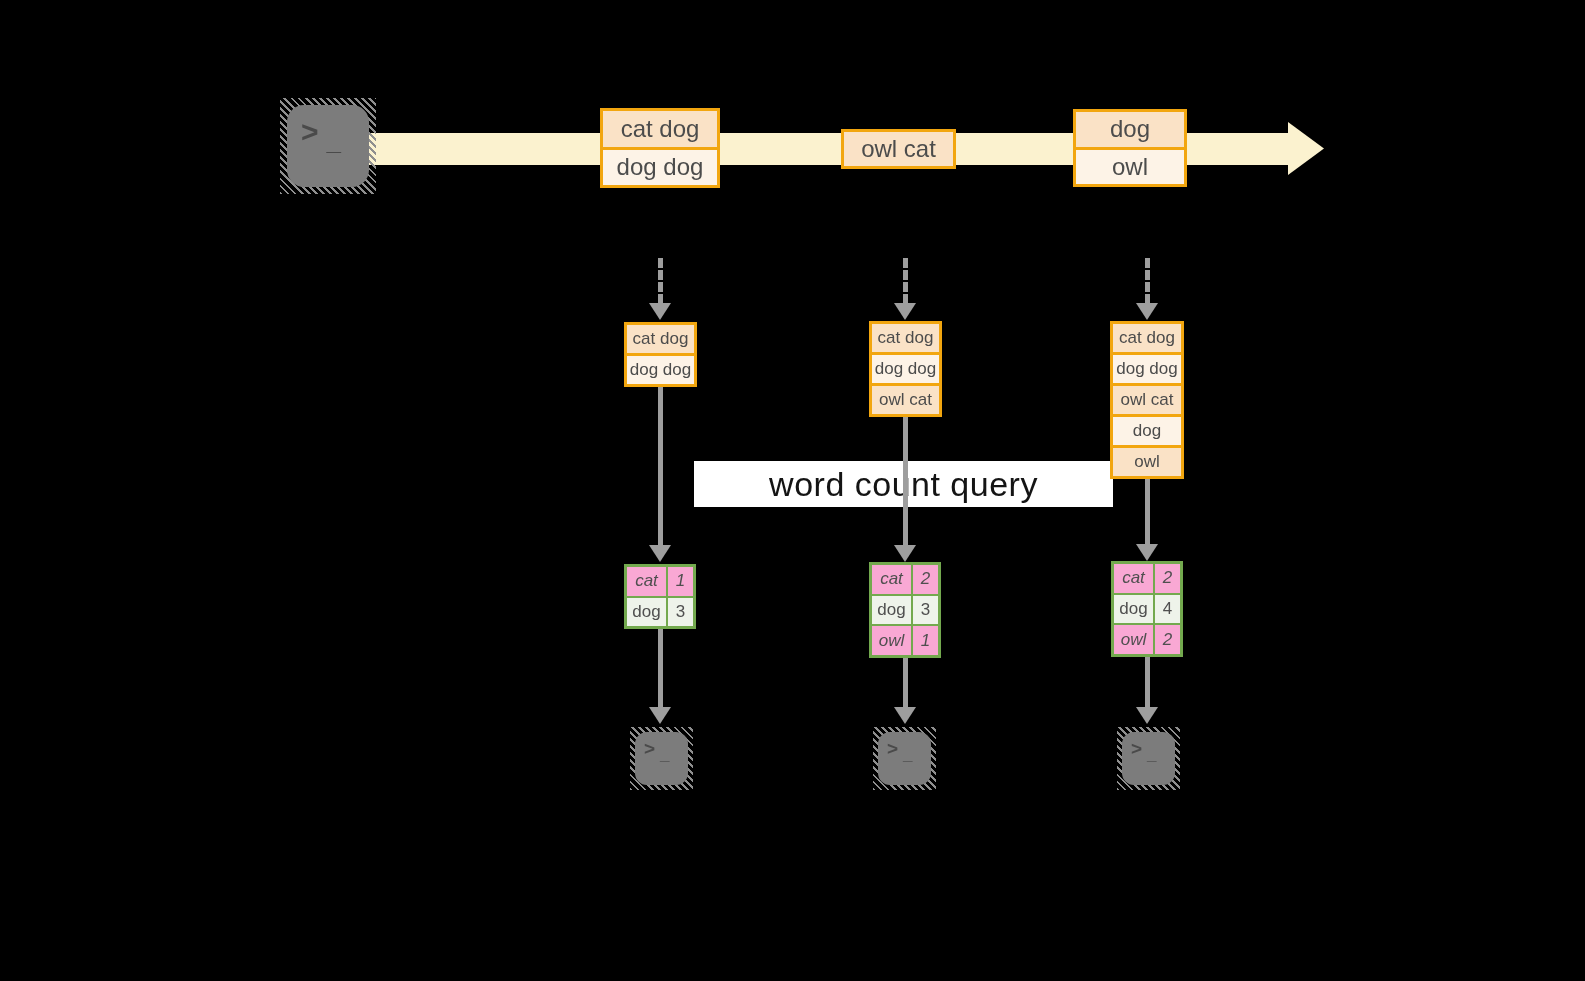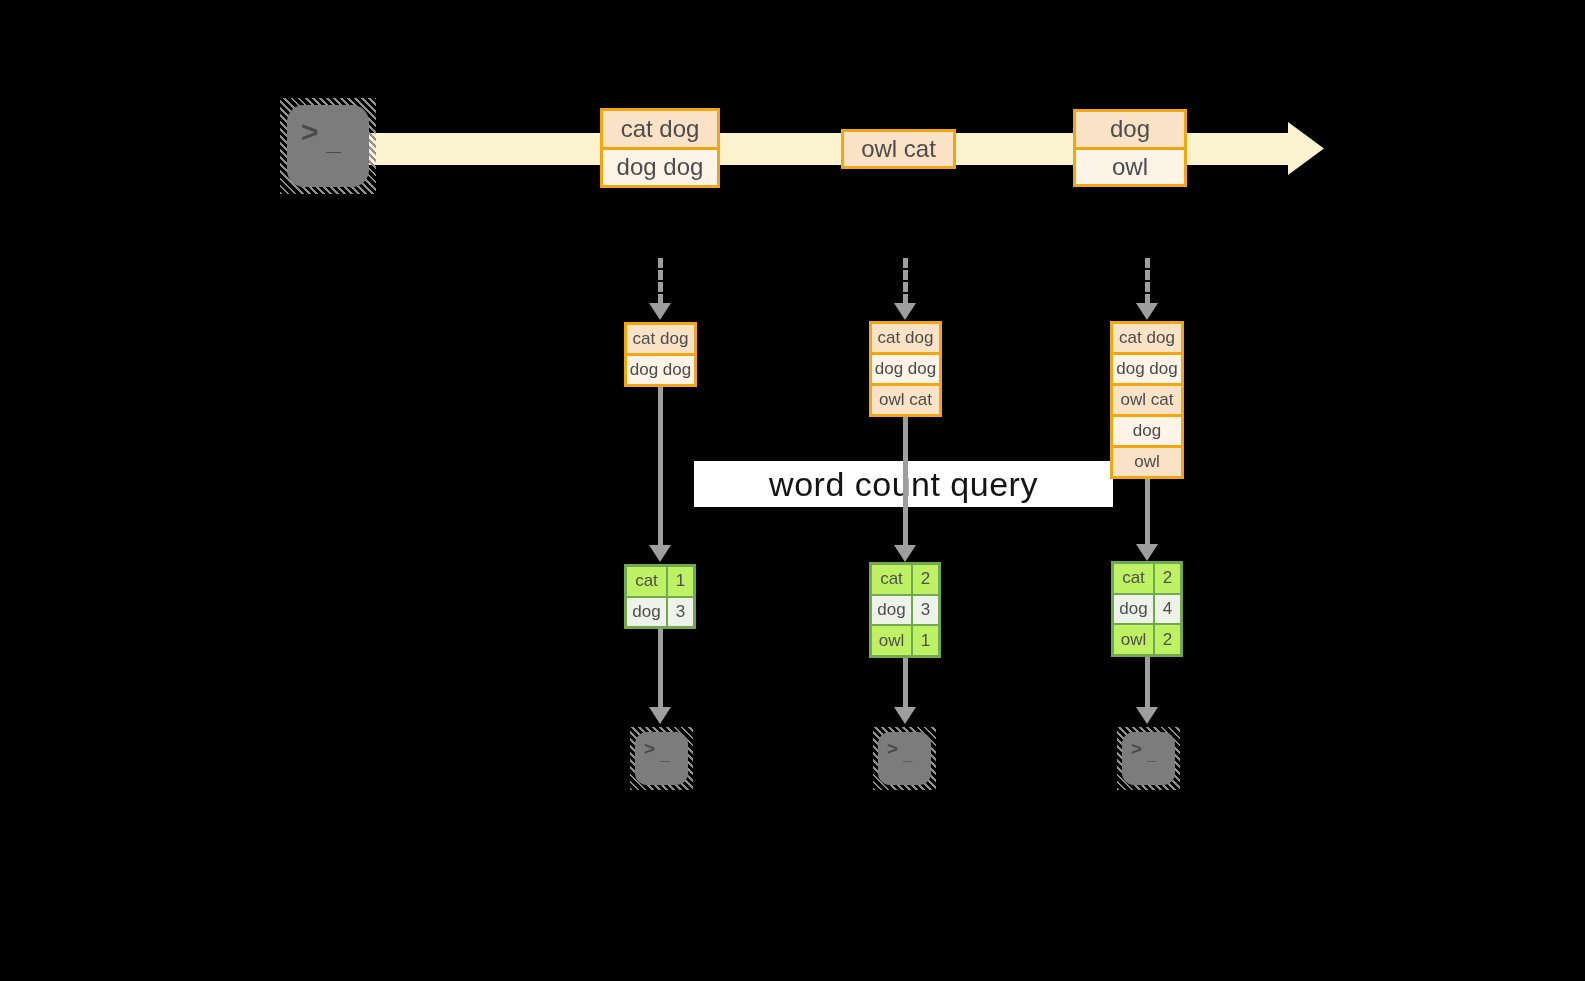--- a/index.html
+++ b/index.html
@@ -30,21 +30,21 @@
   .obox>div{display:flex;align-items:center;justify-content:center;color:#4c4c4c;}
   .obox>div:nth-child(odd){background:#FAE2C6;}
   .obox>div:nth-child(even){background:#FDF3E7;}
   .event-box>div{font-size:24px;}
   .stack>div{font-size:17px;}
 
   
   .gtable{position:absolute;display:grid;grid-template-columns:1fr 25px;gap:2px;background:#73A94E;
           border:3px solid #73A94E;box-sizing:border-box;z-index:4;}
   .gtable>div{display:flex;align-items:center;justify-content:center;color:#4f4f4f;font-size:17px;}
-  .gtable>div:nth-child(4n+1),.gtable>div:nth-child(4n+2){background:#bef264;}
+  .gtable>div:nth-child(4n+1),.gtable>div:nth-child(4n+2){background:#f9a8d4;font-style:italic;}
   .gtable>div:nth-child(4n+3),.gtable>div:nth-child(4n){background:#EEF3EA;}
 
   
   .query-band{position:absolute;left:694px;top:461px;width:419px;height:46px;background:#fff;z-index:2;
               display:flex;align-items:center;justify-content:center;}
   .query-band span{font-size:34px;font-weight:300;color:#141414;letter-spacing:.5px;}
 
   
   .varrow{position:absolute;transform:translateX(-50%);display:flex;flex-direction:column;
           align-items:center;z-index:3;}

